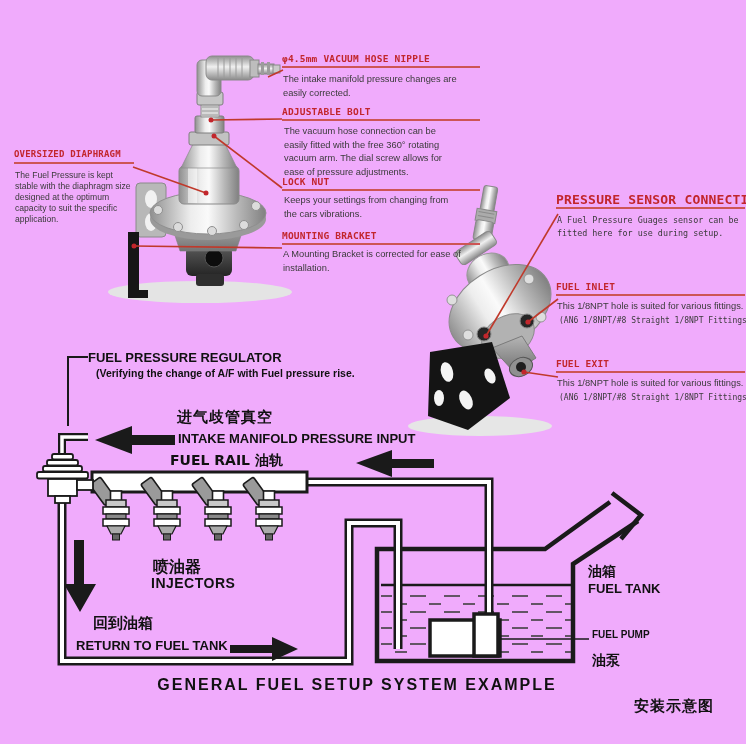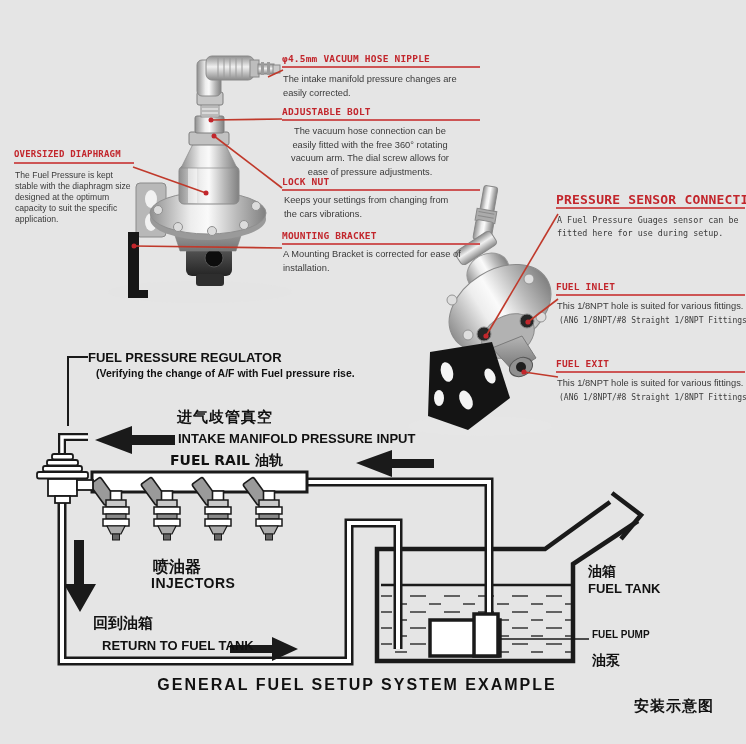--- a/index.html
+++ b/index.html
@@ -1,16 +1,16 @@
 <!DOCTYPE html>
 <html><head>
 <meta charset="utf-8">
 <style>
   html,body{margin:0;padding:0;background:#ffffff;}
-  .canvas{position:relative;width:746px;height:744px;background:#e5e5e5;overflow:hidden;
+  .canvas{position:relative;width:746px;height:744px;background:#f0abfc;overflow:hidden;
           font-family:"Liberation Sans",sans-serif;color:#1a1a1a;}
   .art{position:absolute;left:0;top:0;}
   .red-head{position:absolute;color:#c2262c;font-family:"DejaVu Sans Mono",monospace;
             font-weight:bold;font-size:9.5px;letter-spacing:0.2px;white-space:nowrap;
             border-bottom:2px solid #cd5555;padding-bottom:2px;line-height:11px;}
   .body-txt{position:absolute;font-size:9.3px;line-height:13.5px;color:#3a3a3a;}
   .body-sm{position:absolute;font-size:8.6px;line-height:11px;color:#3a3a3a;}
   .body-mono{position:absolute;font-family:"DejaVu Sans Mono",monospace;font-size:8.4px;
              line-height:13px;color:#3a3a3a;}
   .blk{position:absolute;font-weight:bold;color:#111;}
@@ -202,21 +202,21 @@
       <polygon points="74,540 84,540 84,584 96,584 80,612 64,584 74,584"></polygon>
       <polygon points="230,645 272,645 272,637 298,649 272,661 272,653 230,653"></polygon>
     </g>
   </g>
 </svg>
 
 <div class="red-head" style="left:282px;top:53px;width:198px;">φ4.5mm VACUUM HOSE NIPPLE</div>
 <div class="body-txt" style="left:283px;top:73px;width:180px;">The intake manifold pressure changes are easily corrected.</div>
 
 <div class="red-head" style="left:282px;top:106px;width:198px;">ADJUSTABLE BOLT</div>
-<div class="body-txt" style="left:284px;top:125px;width:172px;text-align:center;">The vacuum hose connection can be easily fitted with the free 360° rotating vacuum arm. The dial screw allows for ease of pressure adjustments.</div>
+<div class="body-txt" style="left:284px;top:125px;width:172px;">The vacuum hose connection can be easily fitted with the free 360° rotating vacuum arm. The dial screw allows for ease of pressure adjustments.</div>
 
 <div class="red-head" style="left:282px;top:176px;width:198px;">LOCK NUT</div>
 <div class="body-txt" style="left:284px;top:194px;width:178px;">Keeps your settings from changing from the cars vibrations.</div>
 
 <div class="red-head" style="left:282px;top:230px;width:198px;">MOUNTING BRACKET</div>
 <div class="body-txt" style="left:283px;top:248px;width:178px;">A Mounting Bracket is corrected for ease of installation.</div>
 
 <div class="red-head" style="left:14px;top:149px;width:120px;font-size:9px;">OVERSIZED DIAPHRAGM</div>
 <div class="body-sm" style="left:15px;top:170px;width:116px;">The Fuel Pressure is kept stable with the diaphragm size designed at the optimum capacity to suit the specific application.</div>
 
@@ -236,21 +236,21 @@
 
 <div class="blk cjk nowrap" style="left:177px;top:408px;font-size:15px;letter-spacing:1px;">进气歧管真空</div>
 <div class="blk nowrap" style="left:178px;top:431px;font-size:13px;">INTAKE MANIFOLD PRESSURE INPUT</div>
 
 <div class="blk cjk nowrap" style="left:170px;top:452px;font-size:14px;">FUEL RAIL  油轨</div>
 
 <div class="blk cjk nowrap" style="left:153px;top:557px;font-size:16px;">喷油器</div>
 <div class="blk nowrap" style="left:151px;top:575px;font-size:14px;letter-spacing:0.5px;">INJECTORS</div>
 
 <div class="blk cjk nowrap" style="left:93px;top:614px;font-size:15px;text-align:right;">回到油箱</div>
-<div class="blk nowrap" style="left:82px;top:638px;font-size:13px;padding-left:20px;">RETURN TO FUEL TANK</div>
+<div class="blk nowrap" style="left:56px;top:638px;font-size:13px;padding-left:20px;">RETURN TO FUEL TANK</div>
 
 <div class="blk cjk nowrap" style="left:588px;top:563px;font-size:14px;">油箱</div>
 <div class="blk nowrap" style="left:588px;top:581px;font-size:13px;">FUEL TANK</div>
 
 <div class="blk cjk nowrap" style="left:592px;top:611px;font-size:14px;margin-top:41px;">油泵</div>
 <div class="blk nowrap" style="left:592px;top:629px;font-size:10px;">FUEL PUMP</div>
 
 <div class="blk" style="left:0;top:676px;width:714px;text-align:center;font-size:16px;letter-spacing:2px;">GENERAL FUEL SETUP SYSTEM EXAMPLE</div>
 <div class="blk cjk" style="left:0;top:697px;width:714px;text-align:right;font-size:15px;letter-spacing:1px;">安装示意图</div>
 

